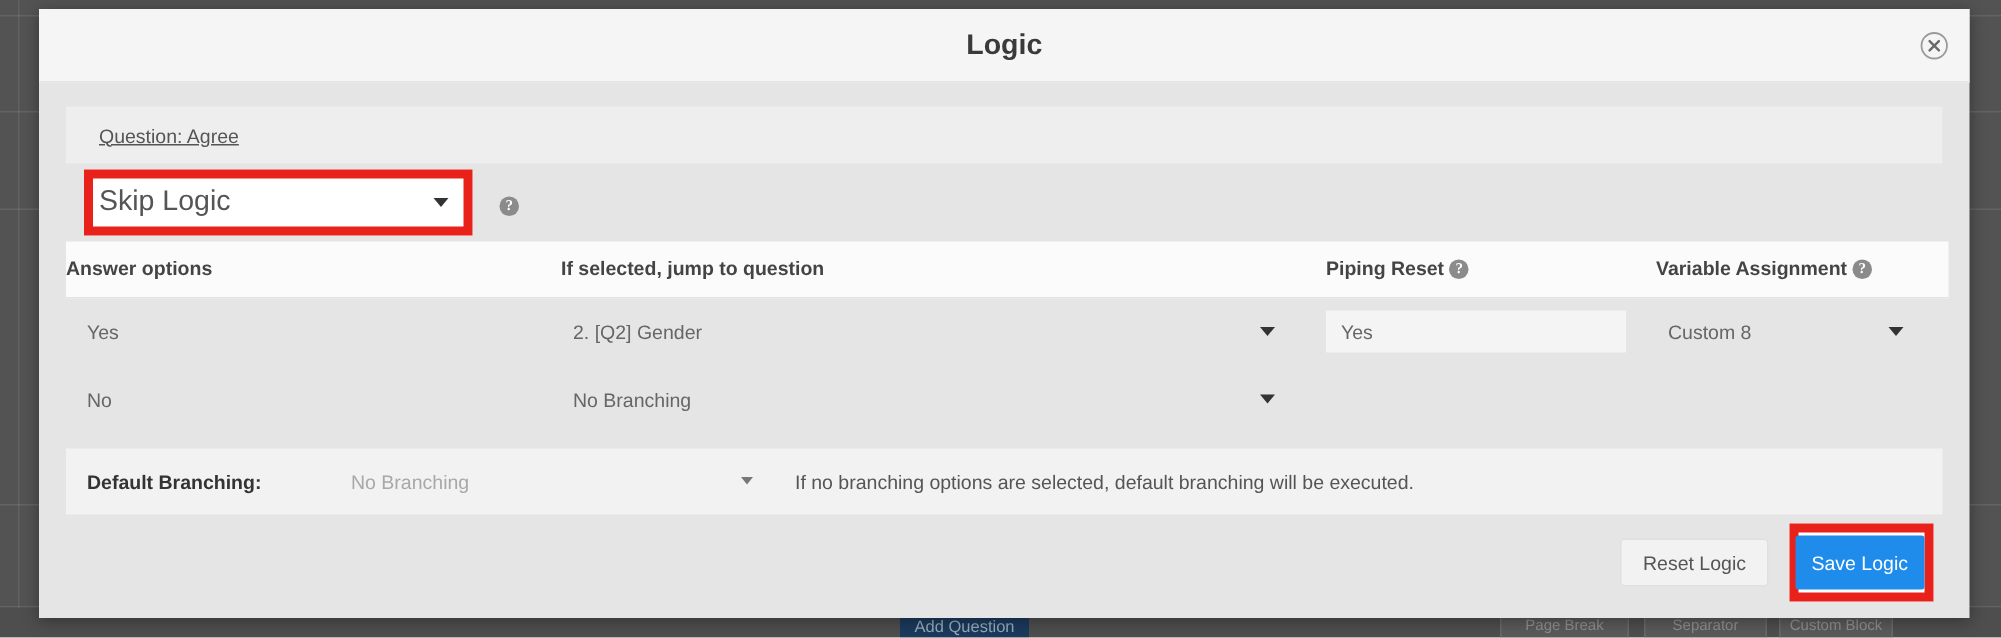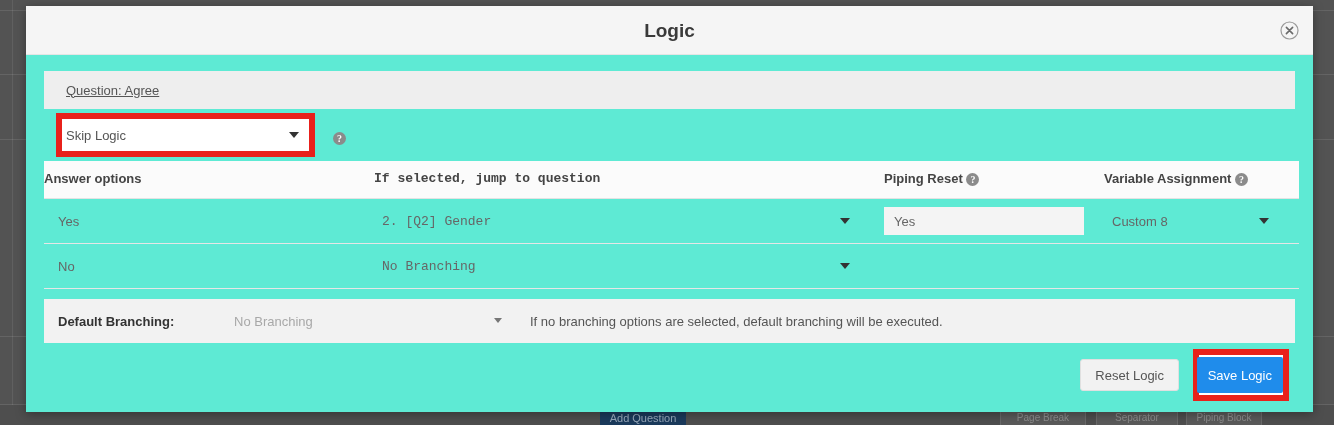--- a/index.html
+++ b/index.html
@@ -51,21 +51,21 @@
   }
   .bd-b1 { left: 1000px; width: 86px; }
   .bd-b2 { left: 1096px; width: 82px; }
   .bd-b3 { left: 1186px; width: 76px; }
 
   
   .modal {
     position: absolute;
     left: 26px; top: 6px;
     width: 1287px; height: 406px;
-    background: #5eead4;
+    background: #e5e5e5;
     box-shadow: 0 2px 10px rgba(0,0,0,0.35);
   }
   .modal-header {
     position: relative;
     height: 49px;
     background: #f5f5f5;
     border-bottom: 1px solid #e5e5e5;
   }
   .modal-title {
     position: absolute; left: 0; right: 0; top: 14px;
@@ -103,21 +103,21 @@
     width: 259px; height: 44px;
     border: 6px solid #e8211b;
     background: #ffffff;
     z-index: 1;
   }
   .logic-select {
     position: absolute; z-index: 2;
     left: 22px; top: 12px;
     width: 239px; height: 28px;
     display: flex; align-items: center;
-    font-size: 13px; color: #555555;
+    font-size: 19px; color: #555555;
     cursor: pointer;
     background: #ffffff;
   }
   .sel-caret {
     position: absolute; right: 6px; top: 11px;
     width: 0; height: 0;
     border-left: 5px solid transparent;
     border-right: 5px solid transparent;
     border-top: 6px solid #333333;
   }
@@ -150,21 +150,21 @@
     border-bottom: 1px solid #e3e3e3;
     background: #fbfbfb;
   }
   table.logic-table td {
     font-size: 13px; color: #666666;
     height: 45px;
     border-bottom: 1px solid #e6e6e6;
     vertical-align: middle;
   }
   .col-a { width: 330px; padding-left: 14px; }
-  .col-b { width: 510px; font-family: Liberation Mono, monospace; }
+  .col-b { width: 510px; }
   .col-c { width: 220px; }
   .col-d { width: 195px; }
 
   th.col-a { padding-left: 14px; }
 
   .jump-cell { position: relative; padding-right: 0; }
   .jump-val { padding-left: 8px; }
   .jump-caret {
     position: absolute; right: 34px; top: 50%; margin-top: -3px;
     width: 0; height: 0;
@@ -265,21 +265,21 @@
   <div class="bd-line bd-l2"></div>
   <div class="bd-line bd-l3"></div>
   <div class="bd-line bd-l4"></div>
   <div class="bd-line bd-l5"></div>
   <div class="bd-col" style="left:12px"></div>
 
   <div class="bd-toolbar"></div>
   <div class="bd-addq">Add Question</div>
   <div class="bd-btn bd-b1">Page Break</div>
   <div class="bd-btn bd-b2">Separator</div>
-  <div class="bd-btn bd-b3">Piping Block</div>
+  <div class="bd-btn bd-b3">Custom Block</div>
 </div>
 
 <div class="modal">
 
   <div class="modal-header">
     <div class="modal-title">Logic</div>
     <div class="close-btn">
       <svg width="19" height="19" viewBox="0 0 19 19">
         <circle cx="9.5" cy="9.5" r="8.5" fill="none" stroke="#9a9a9a" stroke-width="1.2"></circle>
         <path d="M6.4 6.4 L12.6 12.6 M12.6 6.4 L6.4 12.6" stroke="#6a6a6a" stroke-width="1.6" stroke-linecap="round"></path>

